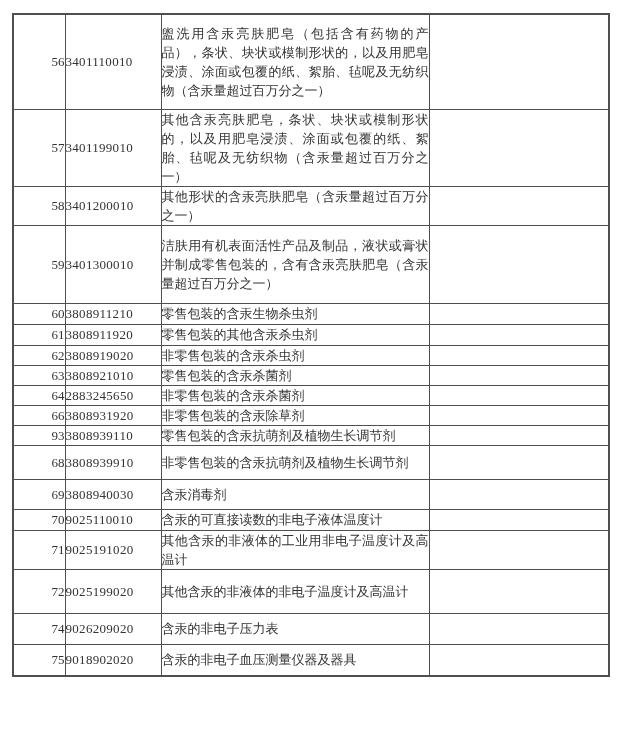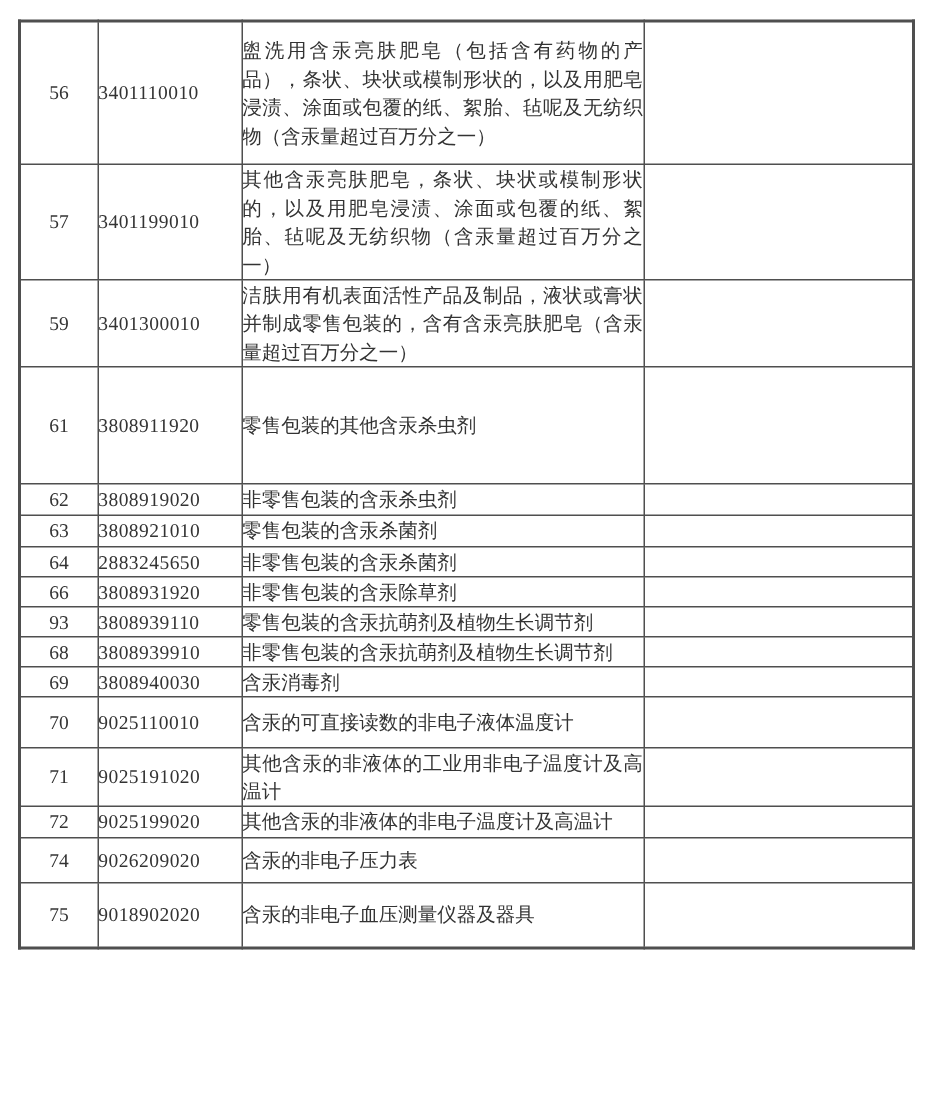--- a/index.html
+++ b/index.html
@@ -29,21 +29,21 @@
   }
   table.hs td{
     border:1px solid #4f4f4f;
     vertical-align:middle;
     font-size:13px;
     line-height:19px;
     padding:0;
     overflow:hidden;
   }
   td.c-no{
-    text-align:center;
+    text-align:right;
   }
   td.c-code{
     text-align:left;
     letter-spacing:.3px;
     white-space:nowrap;
   }
   td.c-desc{
     text-align:justify;
     text-justify:inter-ideograph;
     padding:1px 5px 1px 7px;
@@ -92,23 +92,35 @@
         <td class="c-desc">盥洗用含汞亮肤肥皂（包括含有药物的产品），条状、块状或模制形状的，以及用肥皂浸渍、涂面或包覆的纸、絮胎、毡呢及无纺织物（含汞量超过百万分之一）</td>
         <td class="c-blank"></td>
       </tr>
       <tr>
         <td class="c-no">57</td>
         <td class="c-code">3401199010</td>
         <td class="c-desc">其他含汞亮肤肥皂，条状、块状或模制形状的，以及用肥皂浸渍、涂面或包覆的纸、絮胎、毡呢及无纺织物（含汞量超过百万分之一）</td>
         <td class="c-blank"></td>
       </tr>
       <tr>
+        <td class="c-no">58</td>
+        <td class="c-code">3401200010</td>
+        <td class="c-desc">其他形状的含汞亮肤肥皂（含汞量超过百万分之一）</td>
+        <td class="c-blank"></td>
+      </tr>
+      <tr>
         <td class="c-no">59</td>
         <td class="c-code">3401300010</td>
         <td class="c-desc">洁肤用有机表面活性产品及制品，液状或膏状并制成零售包装的，含有含汞亮肤肥皂（含汞量超过百万分之一）</td>
+        <td class="c-blank"></td>
+      </tr>
+      <tr>
+        <td class="c-no">60</td>
+        <td class="c-code">3808911210</td>
+        <td class="c-desc">零售包装的含汞生物杀虫剂</td>
         <td class="c-blank"></td>
       </tr>
       <tr>
         <td class="c-no">61</td>
         <td class="c-code">3808911920</td>
         <td class="c-desc">零售包装的其他含汞杀虫剂</td>
         <td class="c-blank"></td>
       </tr>
       <tr>
         <td class="c-no">62</td>

